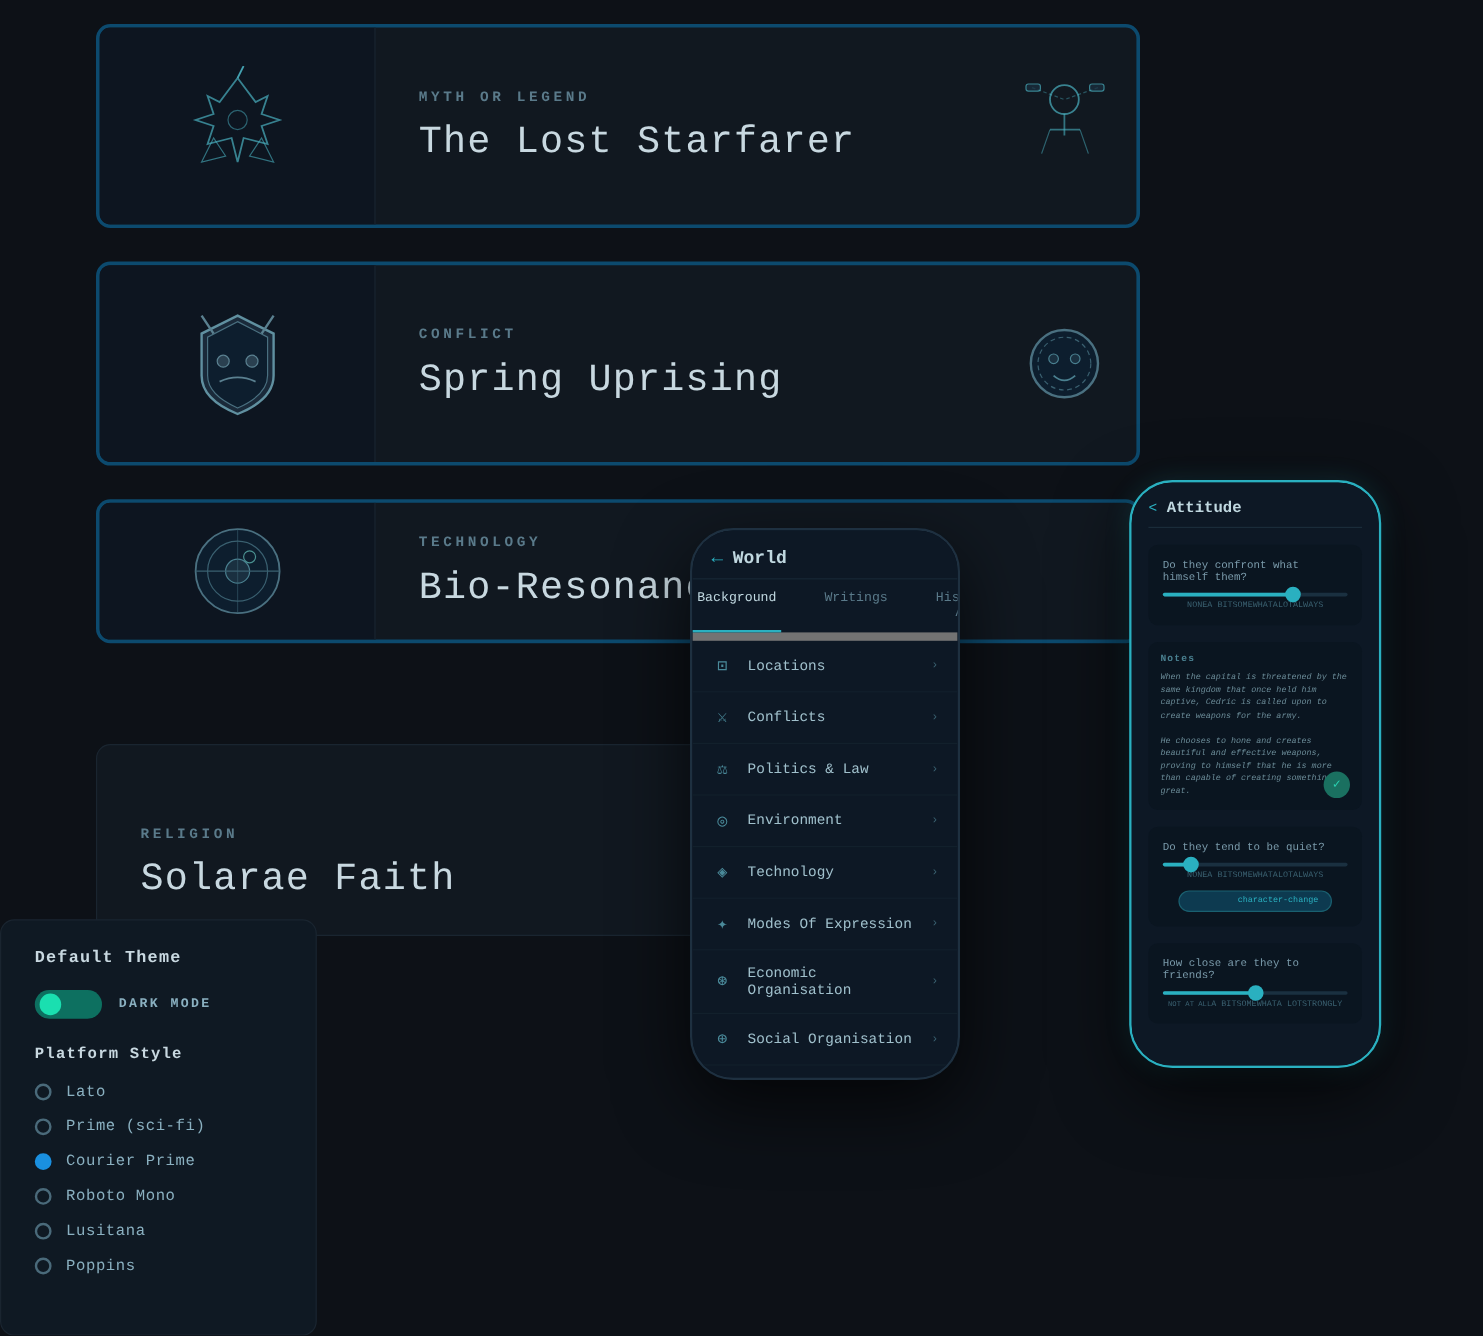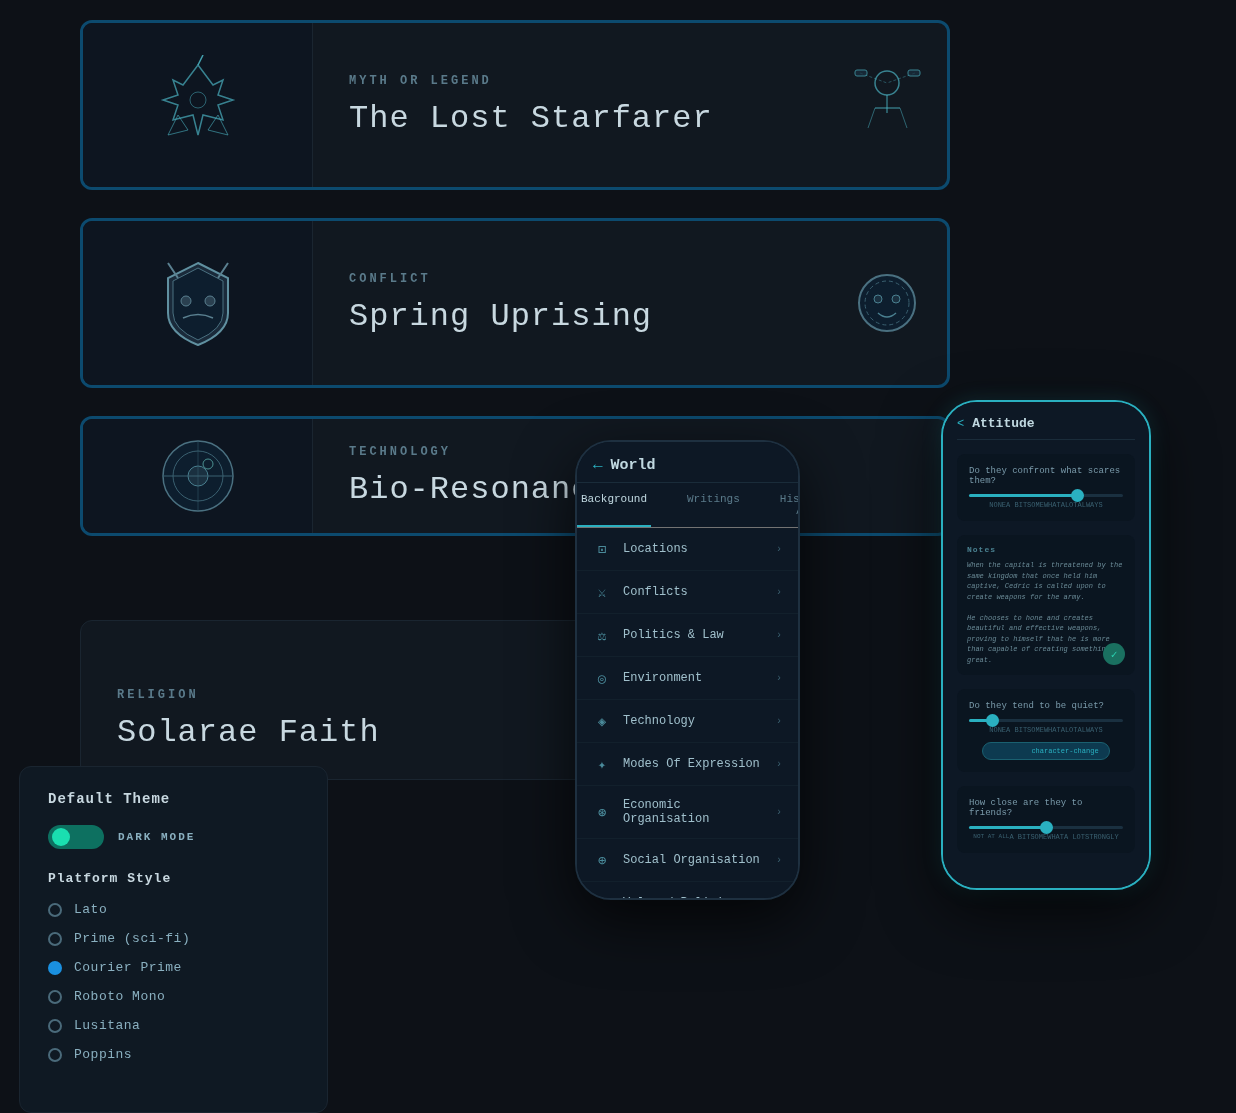--- a/index.html
+++ b/index.html
@@ -103,27 +103,26 @@
       height: 160px;
       display: flex;
       align-items: flex-end;
     }
 
     
     .settings-panel {
       position: absolute;
       left: 0;
       bottom: 0;
-      width: 309px;
+      width: 264px;
       background: #0f1923;
       border-radius: 12px;
       padding: 24px 28px 36px 28px;
       border: 1px solid #1a2530;
       z-index: 10;
-      margin-left: 19px;
     }
 
     .settings-title {
       font-size: 14px;
       font-weight: 700;
       color: #c8d8e0;
       margin-bottom: 18px;
       letter-spacing: 1px;
     }
 
@@ -235,21 +234,21 @@
 
     .phone-header-title {
       font-size: 15px;
       color: #c0d8e0;
       font-weight: 600;
     }
 
     .phone-tabs {
       display: flex;
       background: #0d1825;
-      border-bottom: 1px solid #737373;
+      border-bottom: 7px solid #737373;
       gap: 32px;
     }
 
     .phone-tab {
       flex: 1;
       text-align: center;
       padding: 10px 4px;
       font-size: 11px;
       color: #5a7a8a;
     }
@@ -618,21 +617,21 @@
 </div>
 
 <div class="phone-right">
   <div class="phone-right-screen">
     <div class="right-phone-header">
       <span style="color:#2ab0c0;font-size:12px;">&lt;</span>
       <span class="right-section-title">Attitude</span>
     </div>
 
     <div class="attitude-section">
-      <div class="att-question">Do they confront what scares them?</div>
+      <div class="att-question">Do they confront what himself them?</div>
       <div class="slider-track">
         <div class="slider-fill" style="width:70%;"></div>
         <div class="slider-thumb" style="left:calc(70% - 6px);"></div>
       </div>
       <div class="slider-labels">
         <span>NONE</span>
           <span>A BIT</span>
           <span>SOMEWHAT</span>
           <span>ALOT</span>
           <span>ALWAYS</span>

